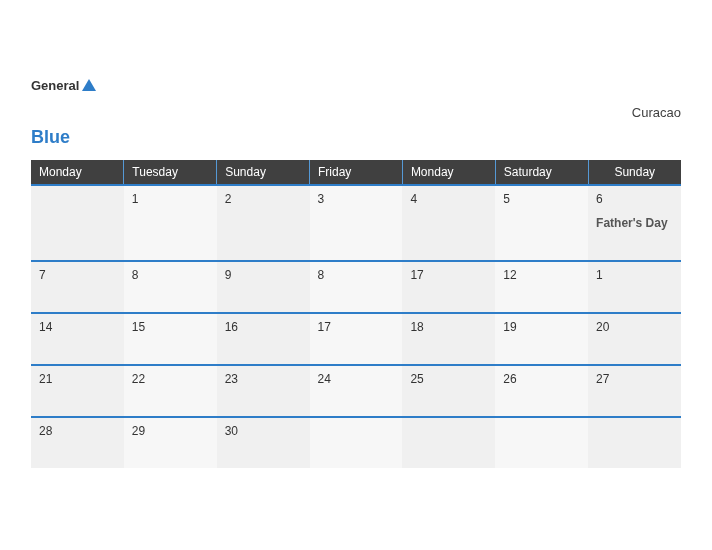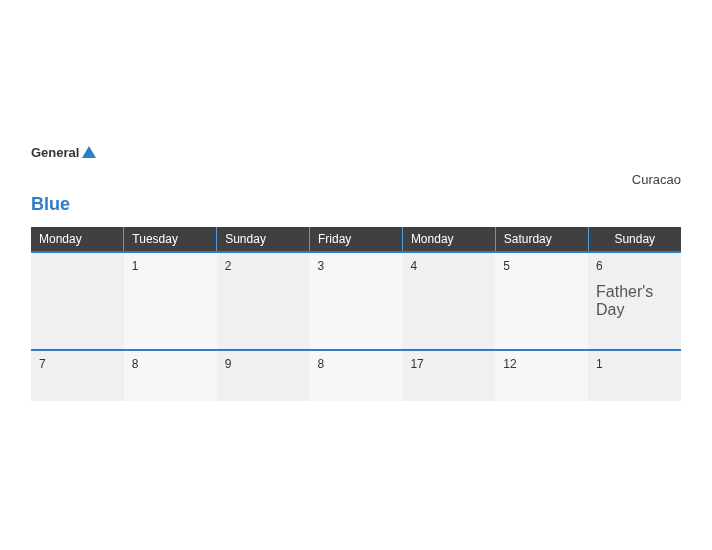--- a/index.html
+++ b/index.html
@@ -99,24 +99,25 @@
     }
     .calendar-table tbody tr td:nth-child(even) {
       background: #f7f7f7;
     }
     .day-number {
       font-size: 12px;
       color: #333;
       display: block;
     }
     .holiday-label {
-      font-size: 16px;
+      font-size: 12px;
       color: #555;
       display: block;
       margin-top: 10px;
+      font-weight: bold;
     }
     .logo-row {
       display: flex;
       align-items: center;
       gap: 1px;
     }
   </style>
 </head>
 <body>
 
@@ -183,15 +184,76 @@
           <td>
             <span class="day-number">17</span>
           </td>
           <td>
             <span class="day-number">12</span>
           </td>
           <td>
             <span class="day-number">1</span>
           </td>
         </tr>
+        <tr>
+          <td>
+            <span class="day-number">14</span>
+          </td>
+          <td>
+            <span class="day-number">15</span>
+          </td>
+          <td>
+            <span class="day-number">16</span>
+          </td>
+          <td>
+            <span class="day-number">17</span>
+          </td>
+          <td>
+            <span class="day-number">18</span>
+          </td>
+          <td>
+            <span class="day-number">19</span>
+          </td>
+          <td>
+            <span class="day-number">20</span>
+          </td>
+        </tr>
+        <tr>
+          <td>
+            <span class="day-number">21</span>
+          </td>
+          <td>
+            <span class="day-number">22</span>
+          </td>
+          <td>
+            <span class="day-number">23</span>
+          </td>
+          <td>
+            <span class="day-number">24</span>
+          </td>
+          <td>
+            <span class="day-number">25</span>
+          </td>
+          <td>
+            <span class="day-number">26</span>
+          </td>
+          <td>
+            <span class="day-number">27</span>
+          </td>
+        </tr>
+        <tr>
+          <td>
+            <span class="day-number">28</span>
+          </td>
+          <td>
+            <span class="day-number">29</span>
+          </td>
+          <td>
+            <span class="day-number">30</span>
+          </td>
+          <td></td>
+          <td></td>
+          <td></td>
+          <td></td>
+        </tr>
       </tbody>
   </table>
 </div>
 
 </body></html>

